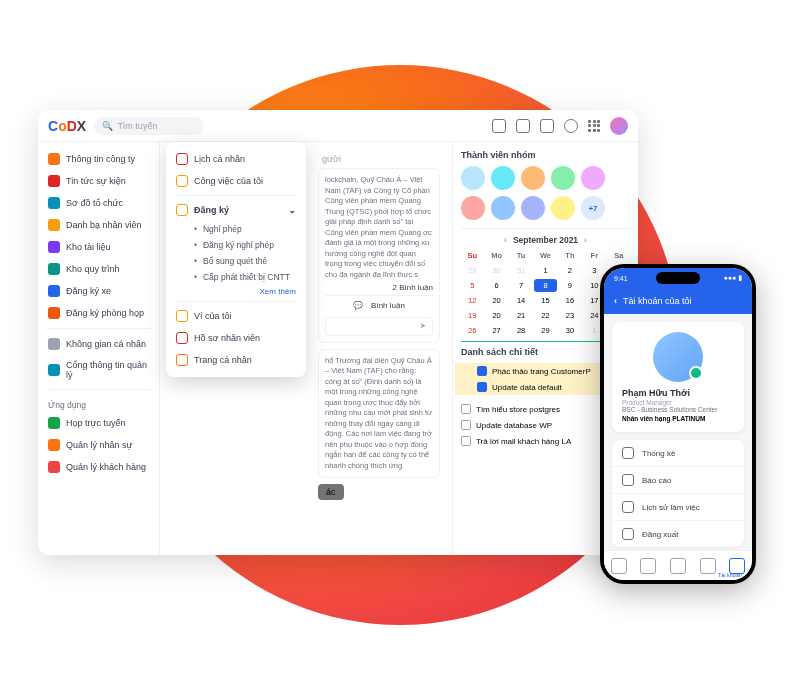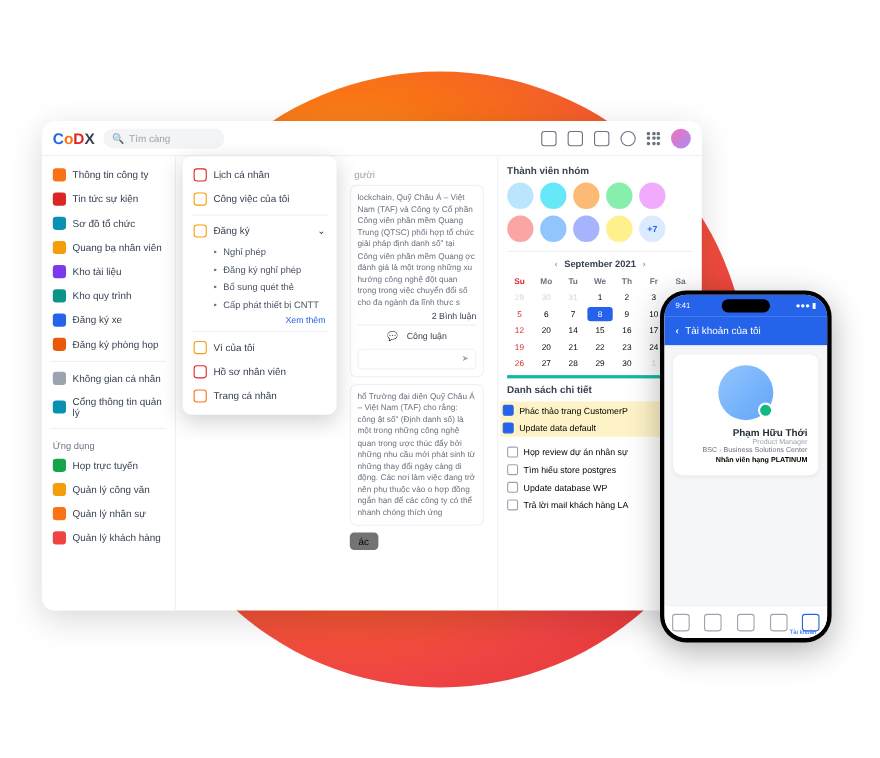--- a/index.html
+++ b/index.html
@@ -19,21 +19,21 @@
 .dbody{display:flex;height:calc(100% - 32px)}
 .sidebar{width:122px;border-right:1px solid #eef0f3;padding:6px 0;background:#fff}
 .sitem{display:flex;align-items:center;gap:6px;padding:5px 10px;color:#374151;cursor:pointer}
 .sitem .sic{width:12px;height:12px;border-radius:3px;flex-shrink:0}
 .sdiv{height:1px;background:#eef0f3;margin:4px 8px}
 .shead{padding:6px 10px 2px;color:#6b7280;font-size:8.5px}
 .center{flex:1;position:relative;padding:8px}
 .dropdown{position:absolute;left:6px;top:0;width:140px;background:#fff;border-radius:8px;box-shadow:0 6px 20px rgba(0,0,0,.18);padding:6px 0;z-index:5}
 .ditem{display:flex;align-items:center;gap:6px;padding:5px 10px;color:#374151;cursor:pointer}
 .ditem .dic{width:12px;height:12px;border-radius:3px;flex-shrink:0;border:1px solid}
-.ditem.exp{font-weight:400}
+.ditem.exp{font-weight:700}
 .dsub{padding:3px 10px 3px 28px;color:#4b5563;font-size:8.5px;display:flex;gap:6px}
 .dsub::before{content:"•";color:#6b7280}
 .dlink{text-align:right;padding:2px 10px;color:#2563eb;font-size:8px}
 .ddiv{height:1px;background:#eef0f3;margin:3px 8px}
 .feed{margin-left:150px;margin-right:4px}
 .fbox{border:1px solid #eef0f3;border-radius:6px;padding:6px;color:#6b7280;font-size:7.5px;line-height:1.4;margin-bottom:6px}
 .fcta{display:flex;justify-content:flex-end;gap:8px;padding:2px 0;color:#374151;font-size:8px}
 .fcomment{display:flex;align-items:center;justify-content:flex-end;border:1px solid #eef0f3;border-radius:4px;padding:3px 6px;margin-top:4px}
 .rside{width:186px;border-left:1px solid #eef0f3;padding:8px}
 .rtitle{font-size:9px;font-weight:700;color:#374151;margin-bottom:6px}
@@ -42,33 +42,33 @@
 .more{background:#dbeafe;color:#2563eb;display:flex;align-items:center;justify-content:center;font-size:8px;font-weight:700}
 .cal{border-top:1px solid #eef0f3;margin-top:8px;padding-top:6px}
 .calhead{display:flex;align-items:center;justify-content:center;gap:6px;font-size:8.5px;font-weight:700;color:#374151}
 .chev{color:#9ca3af;cursor:pointer}
 .calgrid{display:grid;grid-template-columns:repeat(7,1fr);gap:2px;margin-top:4px;font-size:7.5px;text-align:center}
 .calgrid .dow{color:#6b7280;font-weight:700}
 .calgrid .sun{color:#dc2626}
 .calgrid div{padding:2px 0}
 .calgrid .today{background:#2563eb;color:#fff;border-radius:3px}
 .calgrid .pale{color:#d1d5db}
-.tasks{border-top:3px solid #14b8a6;margin-top:4px;padding-top:5px}
+.tasks{border-top:1px solid #14b8a6;margin-top:4px;padding-top:5px}
 .task{display:flex;align-items:center;gap:5px;font-size:8px;padding:3px 0}
 .cb{width:10px;height:10px;border:1.3px solid #9ca3af;border-radius:2px;flex-shrink:0}
 .cb.chk{background:#2563eb;border-color:#2563eb}
-.task.hl{background:#fef3c7;margin:0 -6px;padding:3px 2px}
+.task.hl{background:#fef3c7;margin:0 -6px;padding:3px 22px}
 .phone{position:absolute;right:44px;top:264px;width:156px;height:320px;background:#000;border-radius:24px;padding:4px;box-shadow:0 8px 30px rgba(0,0,0,.3)}
 .pscreen{width:100%;height:100%;background:#fff;border-radius:20px;overflow:hidden;position:relative;font-size:8px}
 .notch{position:absolute;top:4px;left:50%;transform:translateX(-50%);width:44px;height:12px;background:#000;border-radius:7px;z-index:2}
 .pstatus{height:20px;display:flex;align-items:center;justify-content:space-between;padding:0 10px;font-size:7px;color:#fff;background:#2563eb}
 .pheader{height:26px;background:#2563eb;color:#fff;display:flex;align-items:center;padding:0 10px;gap:6px;font-size:9px}
 .pback{font-weight:700}
 .pbody{background:#f5f6f8;height:calc(100% - 46px - 30px);overflow:hidden}
-.pcard{background:#fff;margin:8px;border-radius:8px;padding:10px;text-align:right;box-shadow:0 1px 4px rgba(0,0,0,.06)}
+.pcard{background:#fff;margin:8px;border-radius:8px;padding:10px;text-align:left;box-shadow:0 1px 4px rgba(0,0,0,.06)}
 .pava{width:50px;height:50px;border-radius:50%;margin:0 auto 6px;background:linear-gradient(135deg,#93c5fd,#60a5fa);position:relative}
 .pava::after{content:"";position:absolute;right:0;bottom:2px;width:10px;height:10px;background:#10b981;border:2px solid #fff;border-radius:50%}
 .pname{font-weight:700;color:#1f2937;font-size:9px}
 .prole{color:#9ca3af;font-size:6.5px;margin-top:1px}
 .porg{color:#6b7280;font-size:6.5px}
 .pbadge{font-weight:700;font-size:6.5px;margin-top:2px}
 .pmenu{background:#fff;margin:0 8px;border-radius:8px;box-shadow:0 1px 4px rgba(0,0,0,.06)}
 .pmitem{display:flex;align-items:center;gap:8px;padding:7px 10px;border-bottom:1px solid #f3f4f6;color:#374151}
 .pmitem:last-child{border-bottom:0}
 .pmic{width:12px;height:12px;border:1.2px solid #6b7280;border-radius:3px}
@@ -80,21 +80,21 @@
 </head>
 <body>
 
 <div class="bg-circle"></div>
 
 <div class="desktop">
   <div class="dhead">
     <div class="logo"><span class="c1">C</span><span class="c2">o</span><span class="c3">D</span><span class="c4">X</span></div>
     <div class="search">
       <span>🔍</span>
-      <span>Tìm càng</span>
+      <span>Tìm tuyến</span>
     </div>
     <div class="hicons">
       <div class="hicon"></div>
       <div class="hicon"></div>
       <div class="hicon"></div>
       <div class="hicon circle"></div>
       <div class="grid9">
           <span></span>
           <span></span>
           <span></span>
@@ -118,21 +118,21 @@
           <div class="sitem">
             <span class="sic" style="background:#dc2626"></span>
             <span>Tin tức sự kiện</span>
           </div>
           <div class="sitem">
             <span class="sic" style="background:#0891b2"></span>
             <span>Sơ đồ tổ chức</span>
           </div>
           <div class="sitem">
             <span class="sic" style="background:#f59e0b"></span>
-            <span>Quang bạ nhân viên</span>
+            <span>Danh bạ nhân viên</span>
           </div>
           <div class="sitem">
             <span class="sic" style="background:#7c3aed"></span>
             <span>Kho tài liệu</span>
           </div>
           <div class="sitem">
             <span class="sic" style="background:#0d9488"></span>
             <span>Kho quy trình</span>
           </div>
           <div class="sitem">
@@ -154,24 +154,20 @@
             <span class="sic" style="background:#0891b2"></span>
             <span>Cổng thông tin quản lý</span>
           </div>
         </div>
       <div class="sdiv"></div>
       <div class="shead">Ứng dụng</div>
       <div id="sb3">
           <div class="sitem">
             <span class="sic" style="background:#16a34a"></span>
             <span>Họp trực tuyến</span>
-          </div>
-          <div class="sitem">
-            <span class="sic" style="background:#f59e0b"></span>
-            <span>Quản lý công văn</span>
           </div>
           <div class="sitem">
             <span class="sic" style="background:#f97316"></span>
             <span>Quản lý nhân sự</span>
           </div>
           <div class="sitem">
             <span class="sic" style="background:#ef4444"></span>
             <span>Quản lý khách hàng</span>
           </div>
         </div>
@@ -221,21 +217,21 @@
 
       <div class="feed">
         <div style="padding:4px;color:#9ca3af">gười</div>
         <div class="fbox">
           <span>lockchain, Quỹ Châu Á – Việt Nam (TAF) và Công ty Cổ phần Công viên phần mềm Quang Trung (QTSC) phối hợp tổ chức giải pháp định danh số" tại Công viên phần mềm Quang ợc đánh giá là một trong những xu hướng công nghệ đột quan trọng trong việc chuyển đổi số cho đa ngành đa lĩnh thực s</span>
           <div class="fcta">
             <span>2 Bình luận</span>
           </div>
           <div class="fcta" style="justify-content:center;border-top:1px solid #eef0f3;padding-top:4px">
             <span>💬</span>
-            <span>Công luận</span>
+            <span>Bình luận</span>
           </div>
           <div class="fcomment">
             <span style="color:#9ca3af">➤</span>
           </div>
         </div>
         <div class="fbox">
           <span>hổ Trường đại diện Quỹ Châu Á – Việt Nam (TAF) cho rằng: công ật số" (Định danh số) là một trong những công nghệ quan trong ược thúc đẩy bởi những nhu cầu mới phát sinh từ những thay đổi ngày càng di động. Các nơi làm việc đang trở nên phụ thuộc vào o hợp đồng ngắn hạn để các công ty có thể nhanh chóng thích ứng</span>
         </div>
         <div style="display:flex;gap:6px">
             <div style="background:#737373;border-radius:4px;padding:3px 8px">ác</div>
@@ -317,24 +313,20 @@
             </div>
             <div class="task hl">
               <span class="cb chk"></span>
               <span>Update data default</span>
             </div>
           </div>
         <div style="height:6px"></div>
         <div id="ttodo">
             <div class="task">
               <span class="cb"></span>
-              <span>Họp review dự án nhân sự</span>
-            </div>
-            <div class="task">
-              <span class="cb"></span>
               <span>Tìm hiểu store postgres</span>
             </div>
             <div class="task">
               <span class="cb"></span>
               <span>Update database WP</span>
             </div>
             <div class="task">
               <span class="cb"></span>
               <span>Trả lời mail khách hàng LA</span>
             </div>
@@ -356,20 +348,38 @@
       <span>Tài khoản của tôi</span>
     </div>
     <div class="pbody">
       <div class="pcard">
         <div class="pava"></div>
         <div class="pname">Phạm Hữu Thới</div>
         <div class="prole">Product Manager</div>
         <div class="porg">BSC - Business Solutions Center</div>
         <div class="pbadge">Nhân viên hạng PLATINUM</div>
       </div>
+      <div class="pmenu" id="pmenu">
+          <div class="pmitem">
+            <span class="pmic"></span>
+            <span>Thống kê</span>
+          </div>
+          <div class="pmitem">
+            <span class="pmic"></span>
+            <span>Báo cáo</span>
+          </div>
+          <div class="pmitem">
+            <span class="pmic"></span>
+            <span>Lịch sử làm việc</span>
+          </div>
+          <div class="pmitem">
+            <span class="pmic"></span>
+            <span>Đăng xuất</span>
+          </div>
+        </div>
     </div>
     <div class="pnav">
       <div class="pnavi"></div>
       <div class="pnavi"></div>
       <div class="pnavi"></div>
       <div class="pnavi"></div>
       <div class="pnavi active"></div>
       <div class="pnavl">Tài khoản</div>
     </div>
   </div>

